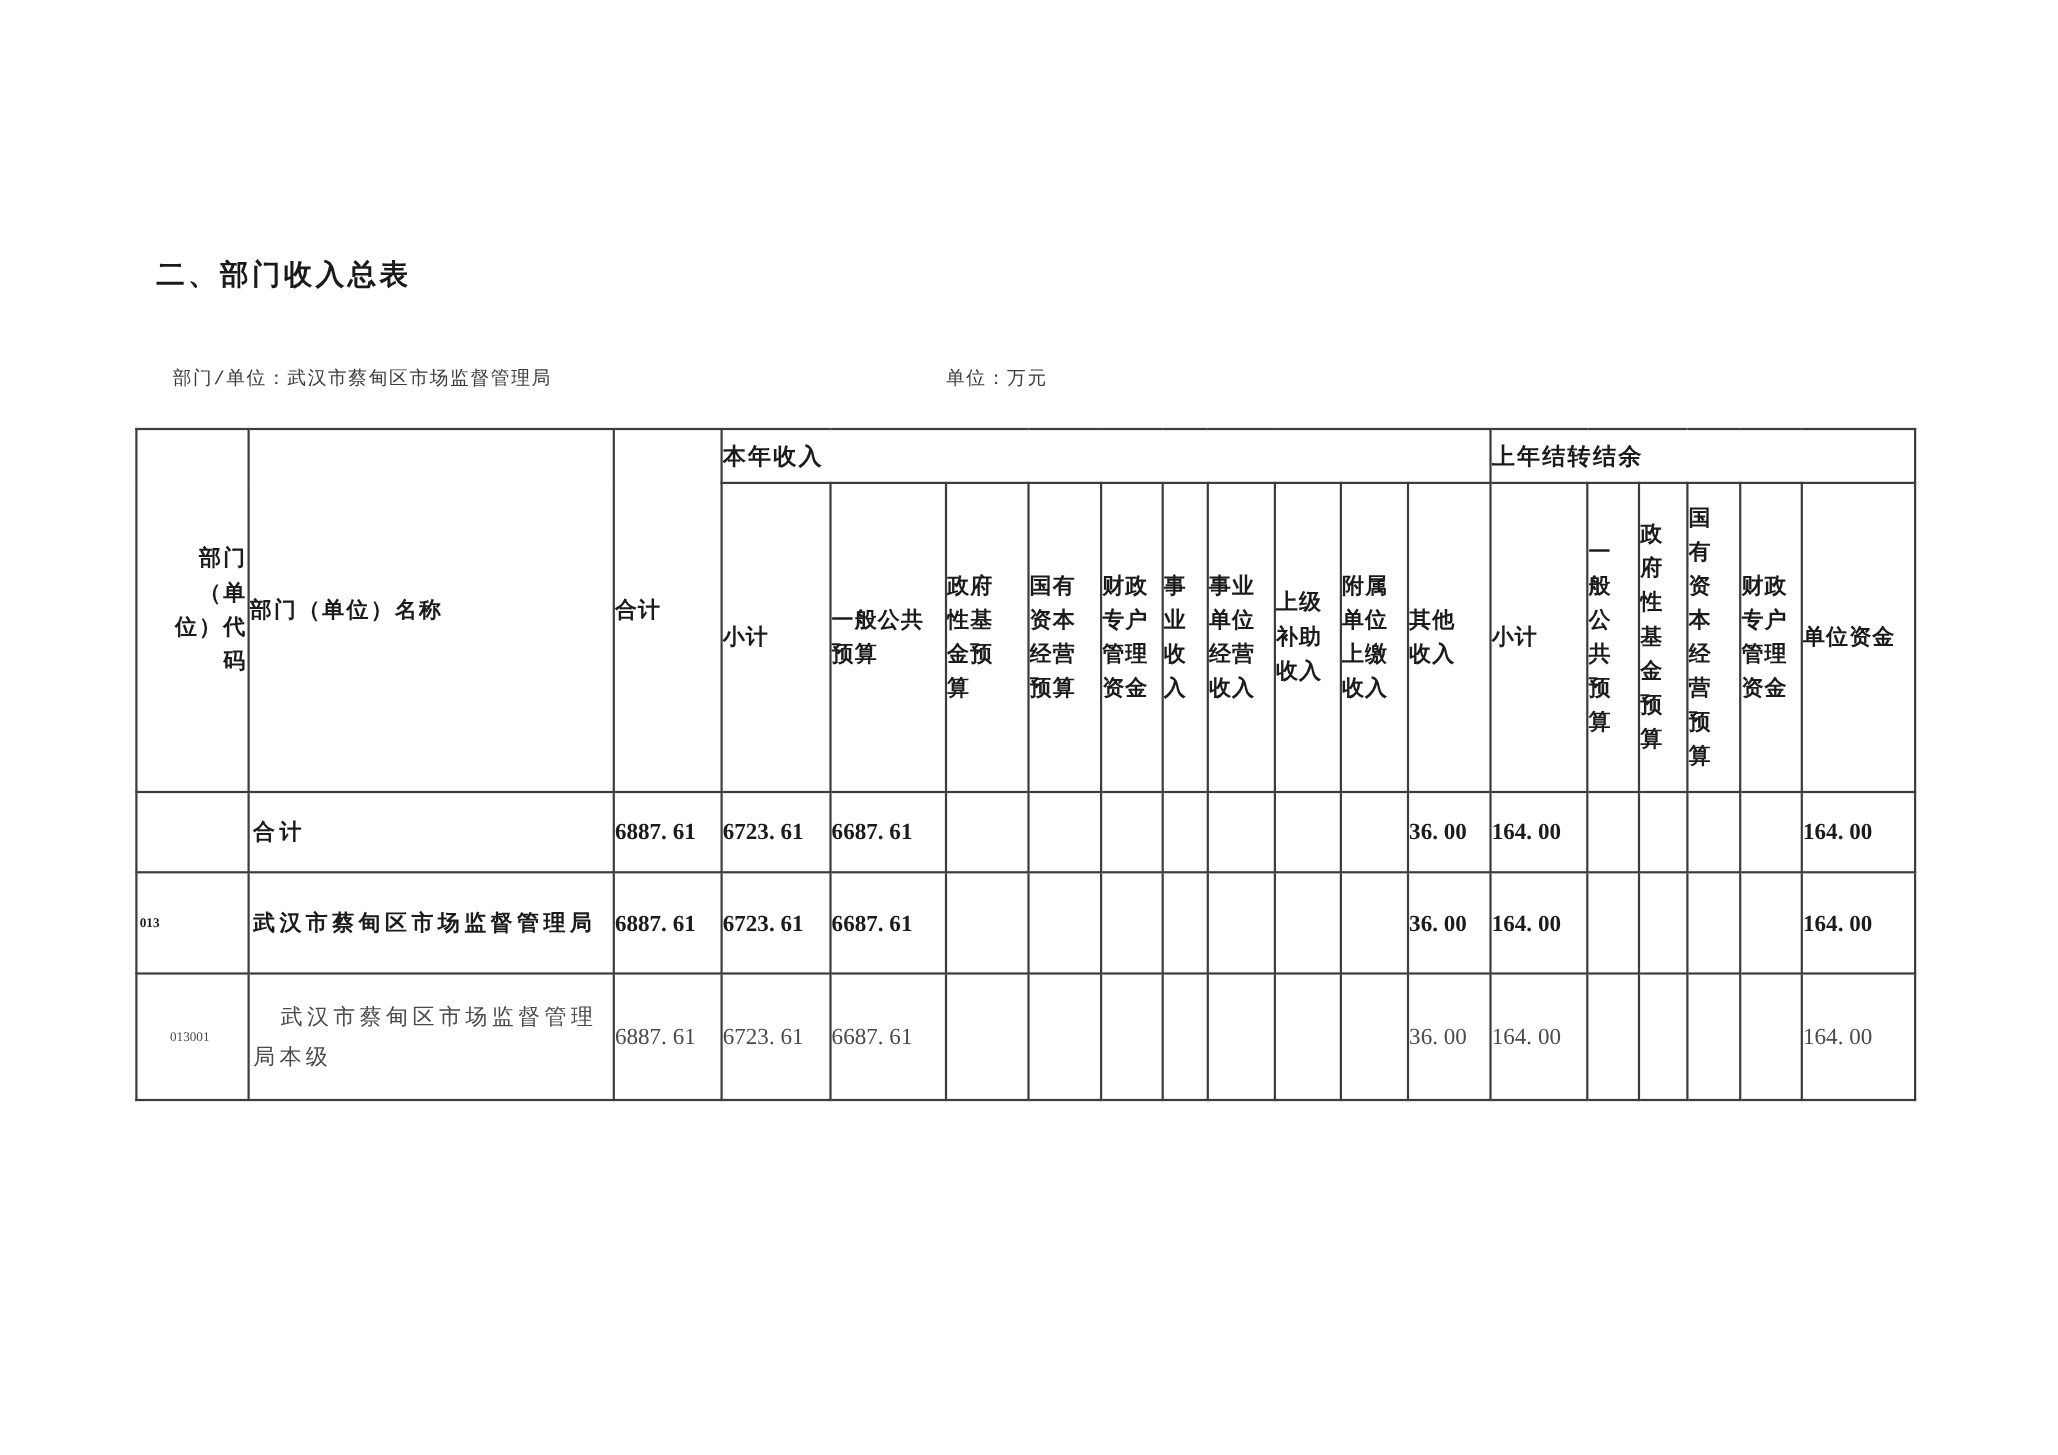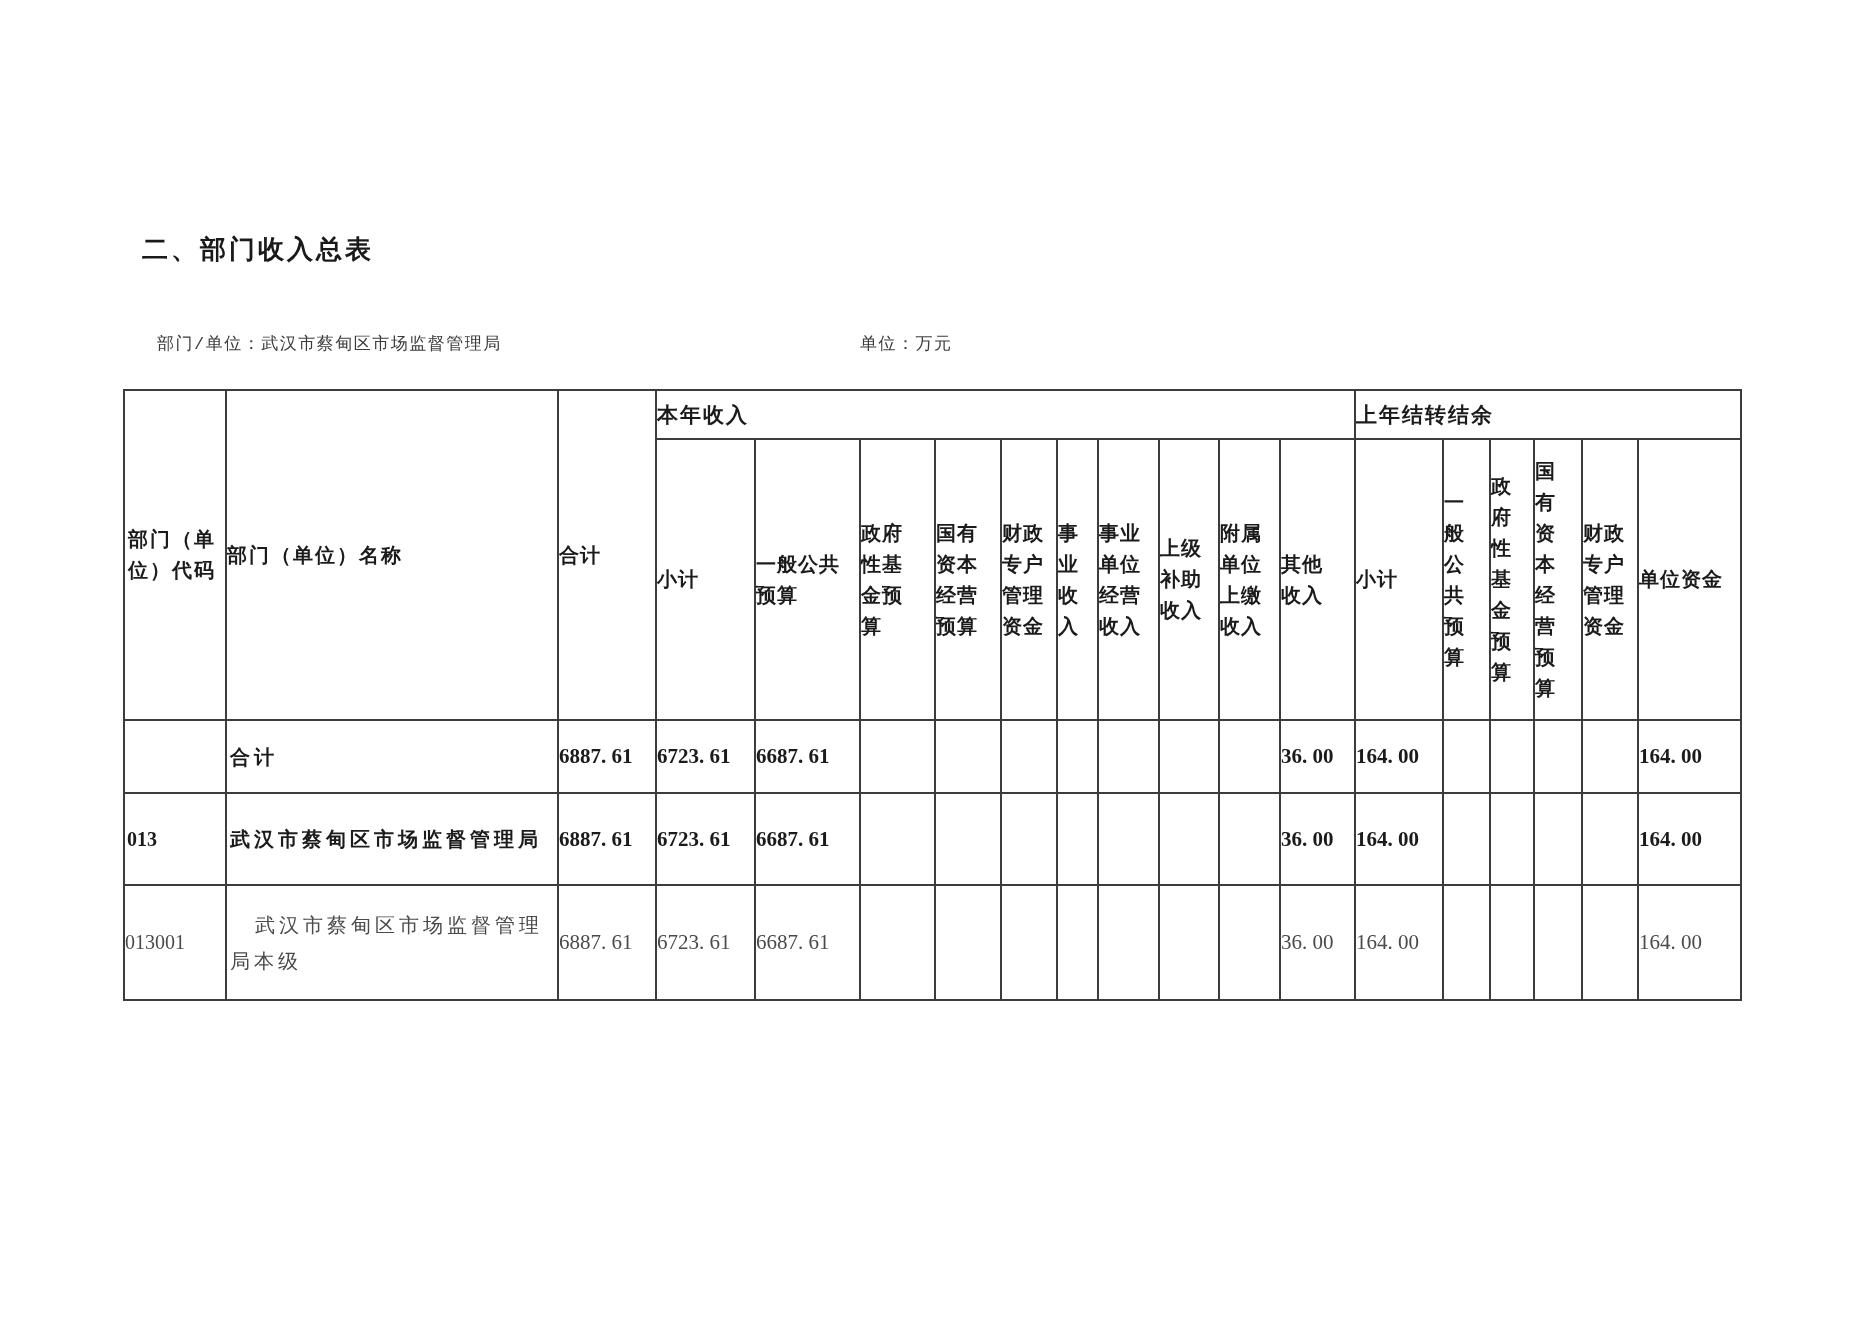--- a/index.html
+++ b/index.html
@@ -37,34 +37,34 @@
     overflow: hidden;
   }
   .income-table th {
     font-size: 20px; font-weight: bold; color: #1b1b1b;
     text-align: left;
     white-space: pre-line;
     line-height: 31px;
     letter-spacing: 1px;
   }
   th.group-h { font-size: 21px; letter-spacing: 2px; line-height: normal; }
-  th.code-h  { text-align: left; padding-left: 3px; letter-spacing: 2px; margin-top: 12px; }
+  th.code-h  { text-align: right; padding-left: 21px; letter-spacing: 2px; margin-top: 12px; }
   th.name-h  { letter-spacing: 2px; }
 
   .income-table td { font-size: 21px; color: #1b1b1b; }
   td.num  { text-align: left; padding-right: 4px; }
-  td.code { font-size: 20px; }
+  td.code { font-size: 12px; }
   td.name {
     font-size: 20px; text-align: left; padding-left: 3px;
     letter-spacing: 4px; white-space: pre-line; line-height: 36px;
   }
   tr.row-bold td { font-weight: bold; }
   tr.row-bold td.code { text-align: left; padding-left: 2px; }
   tr.row-reg td { font-weight: normal; color: #4a4a4a; }
-  tr.row-reg td.code { text-align: left; padding-right: 5px; }
+  tr.row-reg td.code { text-align: center; padding-right: 5px; }
   tr.row-reg td.name { text-indent: 25px; border-radius: 28px; }
 </style>
 </head>
 <body>
 
 <div class="page-title">二、部门收入总表</div>
 <div class="meta-label meta-dept">部门/单位：武汉市蔡甸区市场监督管理局</div>
 <div class="meta-label meta-unit">单位：万元</div>
 
 <table class="income-table">

